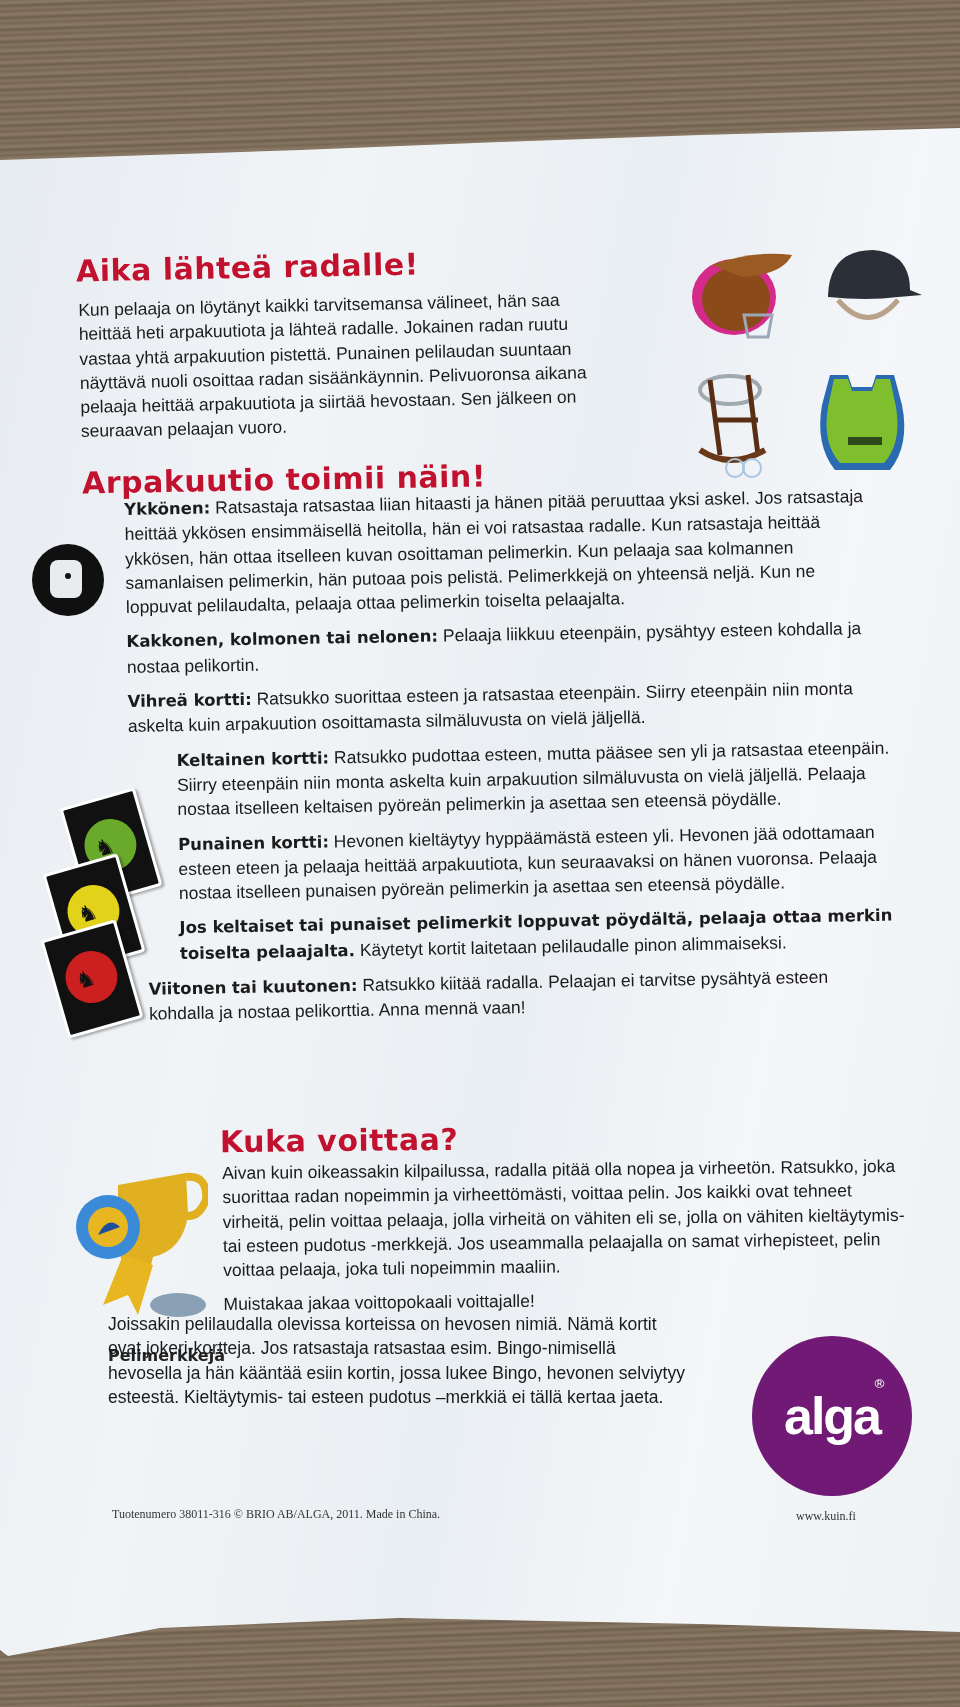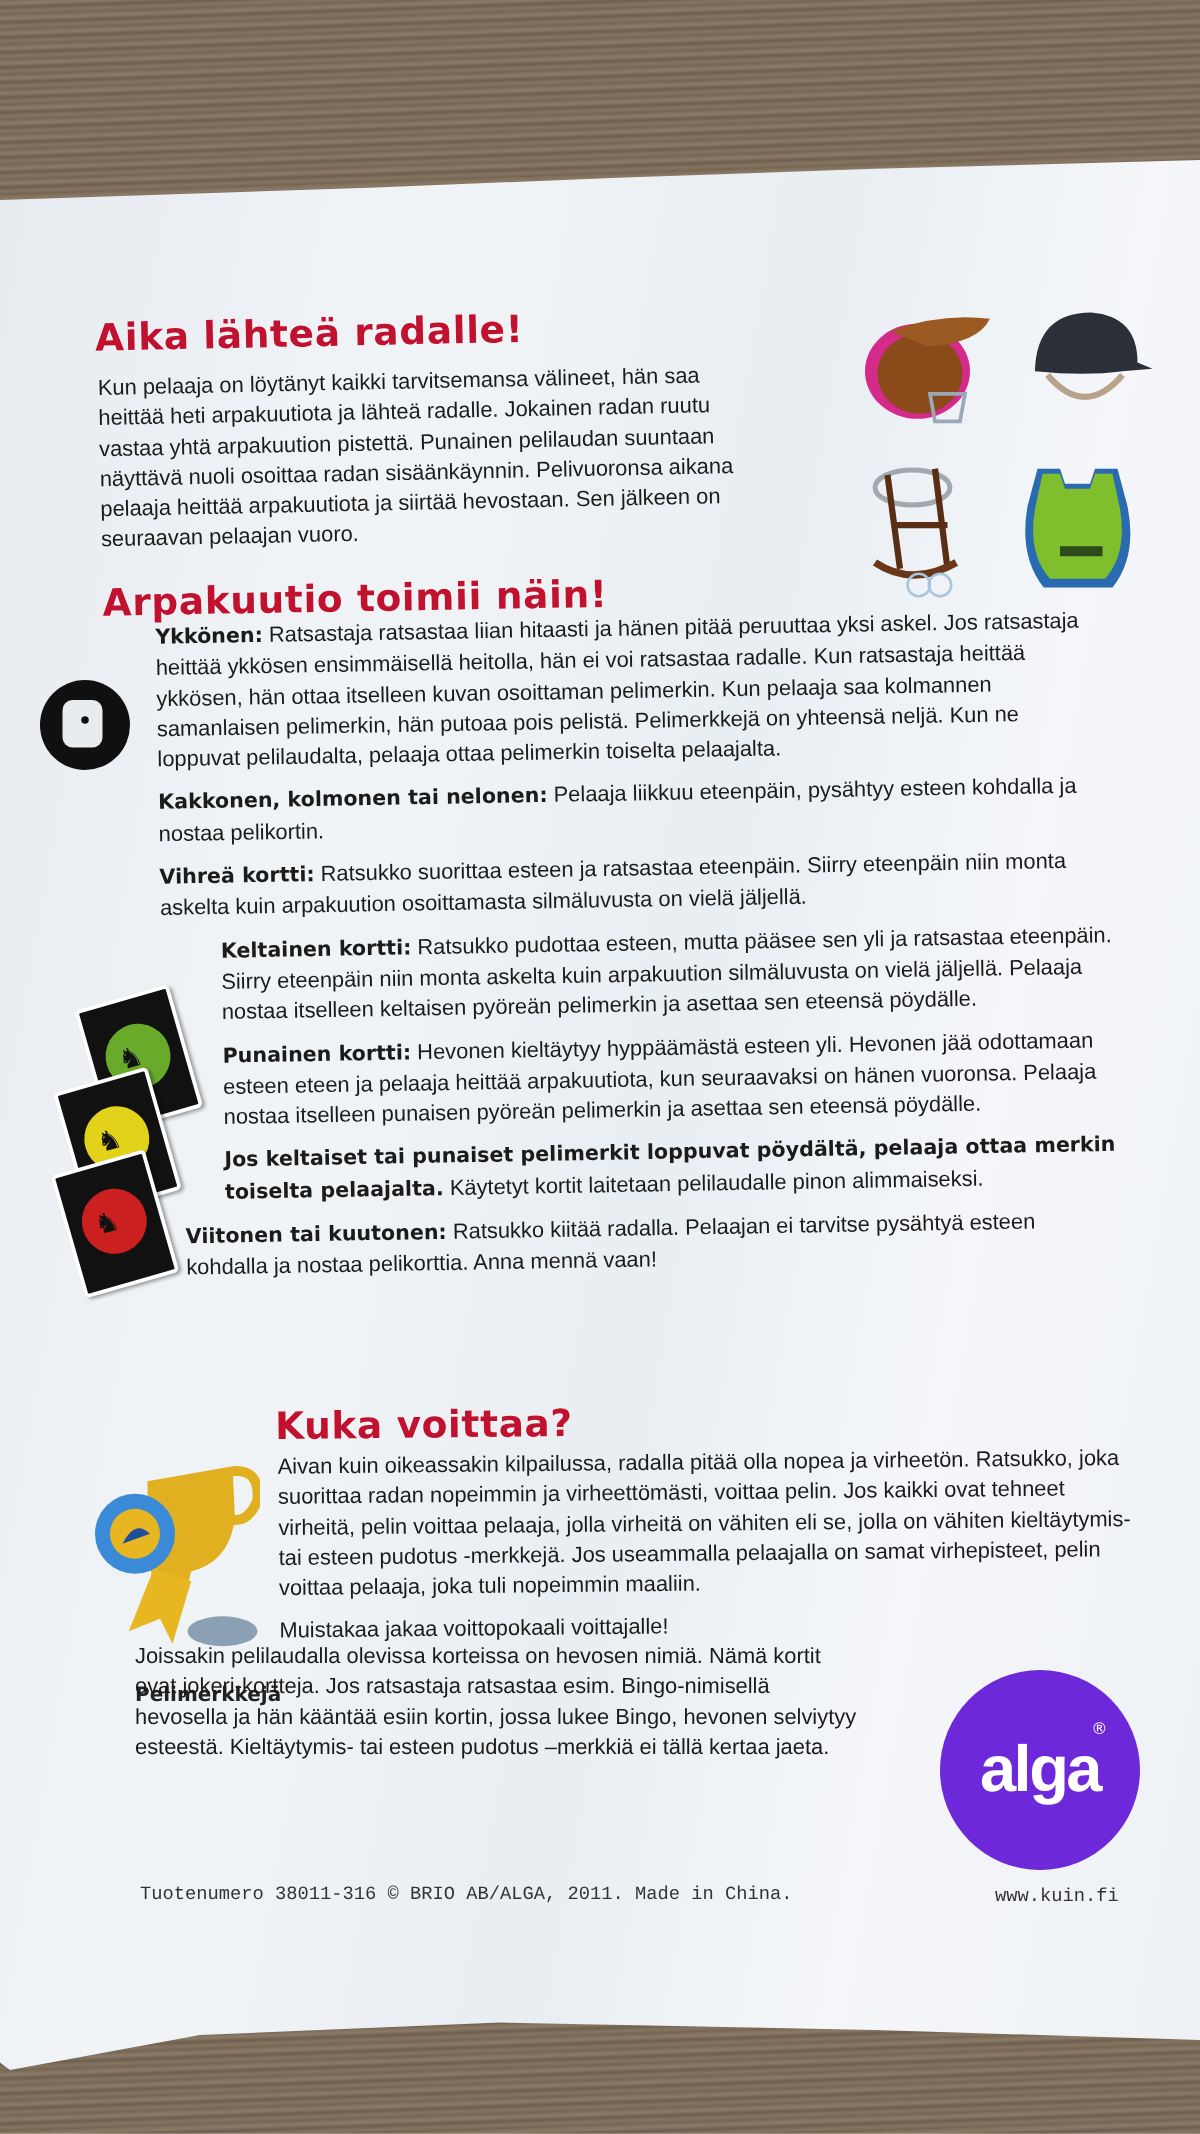--- a/index.html
+++ b/index.html
@@ -18,31 +18,31 @@
     font-family: "DejaVu Sans", sans-serif; font-size: 30px; letter-spacing: 0.5px;
     text-shadow: 0 0 1px #fff;
   }
   .body-text {
     position: absolute; color: #1b1b1b; font-family: "Liberation Sans", sans-serif;
     font-size: 17.5px; line-height: 24.3px;
   }
   .body-text b { font-family: "DejaVu Sans", sans-serif; font-size: 16.5px; font-weight: bold; }
   .rule { margin: 0 0 10px 0; }
   .small {
-    position: absolute; font-family: Liberation Mono, monospace; font-size: 15px; color: #333;
+    position: absolute; font-family: Liberation Serif, serif; font-size: 12px; color: #333;
   }
   .sub-h {
     position: absolute; font-family: "DejaVu Sans", sans-serif; font-weight: bold; font-size: 16px; color: #222;
   }
   .card { position: absolute; width: 72px; height: 96px; background: #111; border: 3px solid #fff; box-shadow: 2px 2px 3px rgba(0,0,0,0.35); border-radius: 4px; }
   .card .disc { position: absolute; left: 10px; top: 20px; width: 52px; height: 52px; border-radius: 50%; }
   .card .rider { position: absolute; left: 20px; top: 34px; font-size: 22px; color: #111; }
   .logo {
     position: absolute; left: 752px; top: 1336px; width: 160px; height: 160px; border-radius: 50%;
-    background: #6d28d9; display: flex; align-items: center; justify-content: center;
+    background: #701a75; display: flex; align-items: center; justify-content: center;
   }
   .logo span { color: #fff; font-family: "Liberation Sans", sans-serif; font-weight: bold; font-size: 52px; letter-spacing: -2px; }
   .logo sup { position: absolute; right: 26px; top: 40px; color: #fff; font-size: 13px; }
 </style>
 </head>
 <body>
 
 <div class="paper"></div>
 
 <div class="h1" style="left:76px; top:250px; transform:rotate(-1.2deg);">Aika lähteä radalle!</div>

